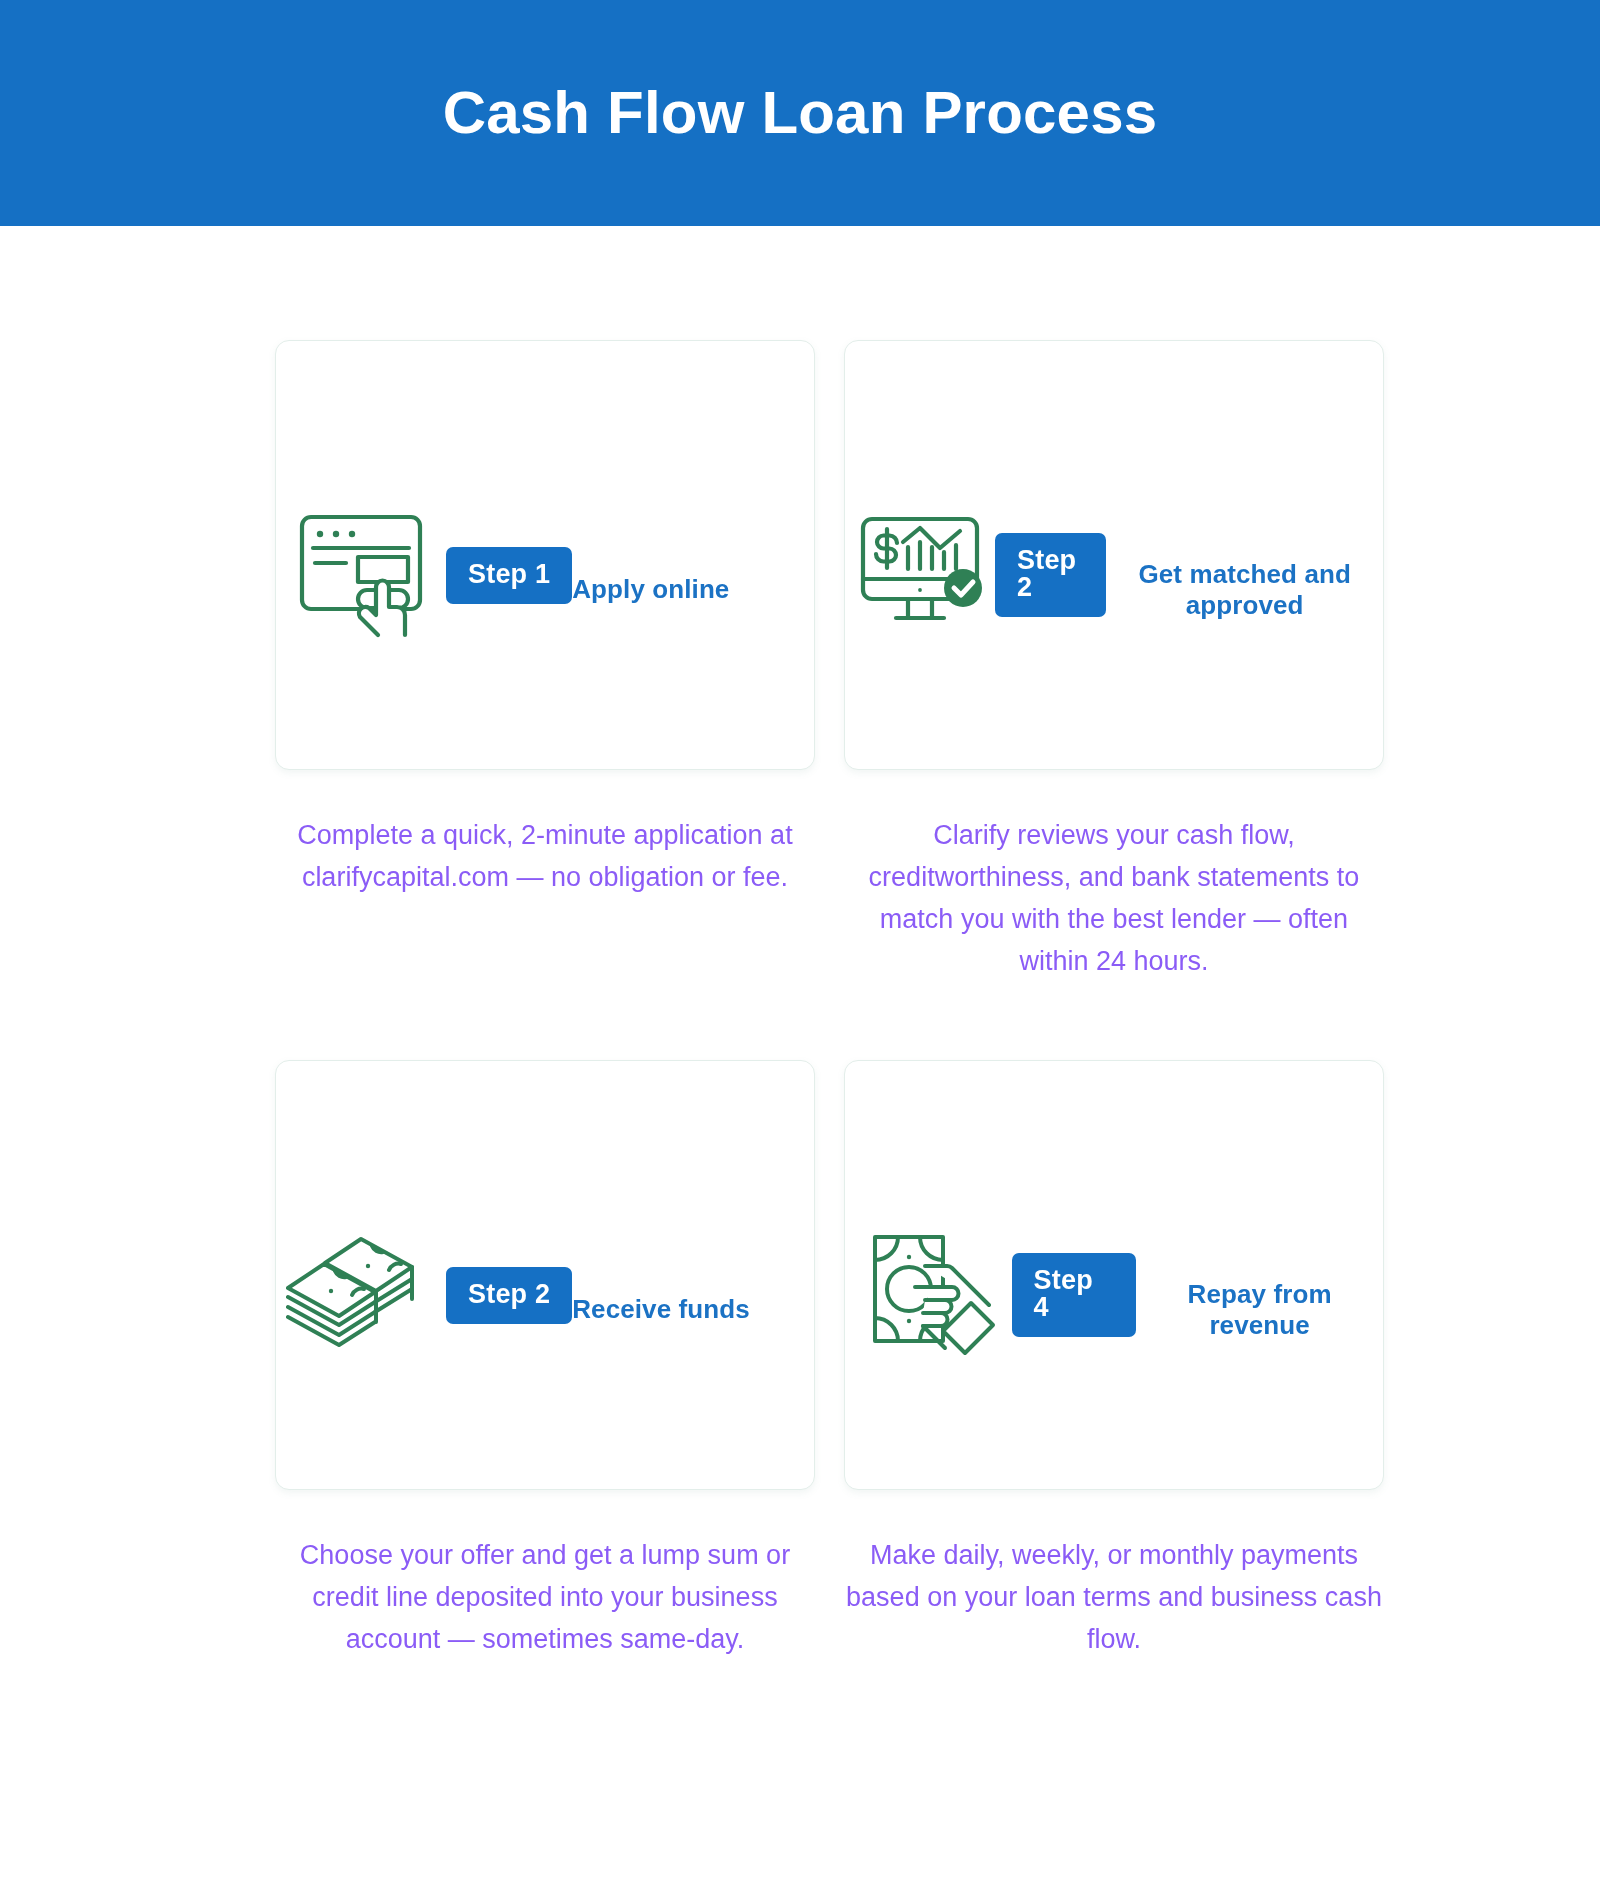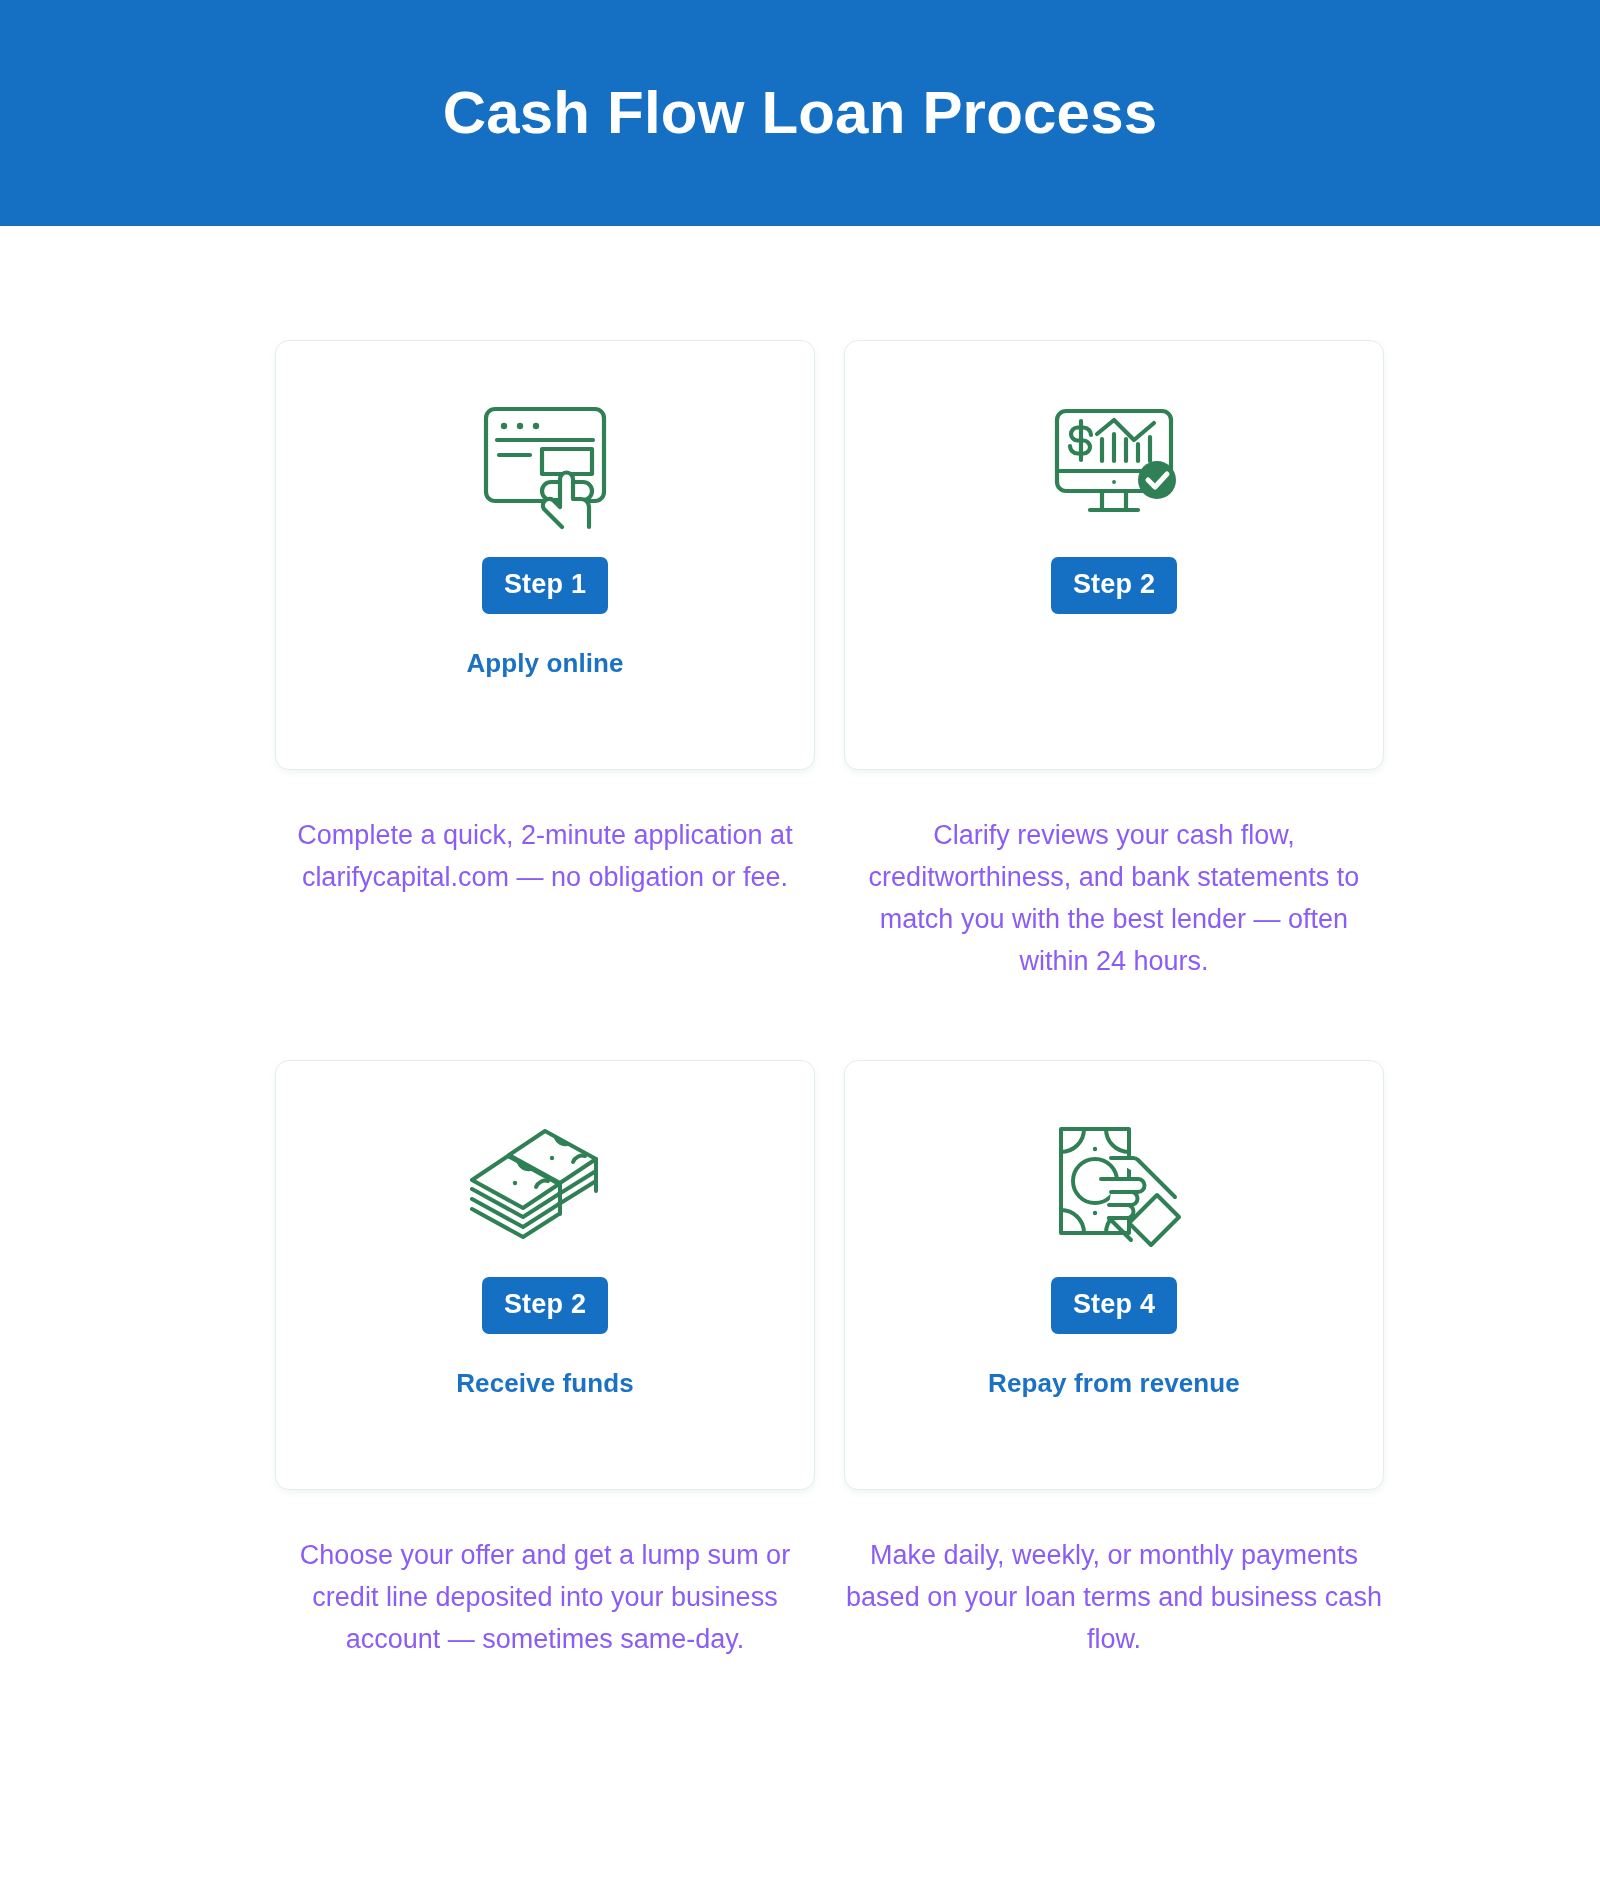--- a/index.html
+++ b/index.html
@@ -65,21 +65,21 @@
 
   
   .step-card {
     width: 540px;
     height: 430px;
     background: #ffffff;
     border: 1.5px solid #e3eeea;
     border-radius: 14px;
     box-shadow: 0 3px 7px rgba(120, 160, 145, 0.10);
     display: flex;
-    flex-direction: column;
+    flex-direction: row;
     align-items: center;
     justify-content: flex-start;
     padding-top: 36px;
   }
 
   .icon-box {
     width: 170px;
     height: 170px;
     display: flex;
     align-items: center;
@@ -174,20 +174,21 @@
             <line x1="99" y1="57" x2="99" y2="74"></line>
             <line x1="111" y1="50" x2="111" y2="74"></line>
 
             <polyline points="58,47 75,33 95,53 115,36"></polyline>
 
             <circle cx="118" cy="93" r="19" fill="#2f8055" stroke="none"></circle>
             <polyline points="109,93 116,100 128,87" stroke="#ffffff" stroke-width="5"></polyline>
           </svg>
         </div>
         <div class="step-badge">Step 2</div>
+        <div class="step-heading">Get matched and approved</div>
       </div>
       <div class="step-desc">Clarify reviews your cash flow, creditworthiness, and bank statements to match you with the best lender — often within 24 hours.</div>
     </div>
 
     <div class="row-gap-spacer"></div>
     <div class="row-gap-spacer"></div>
 
     <div class="step-col">
       <div class="step-card">
         <div class="icon-box">

